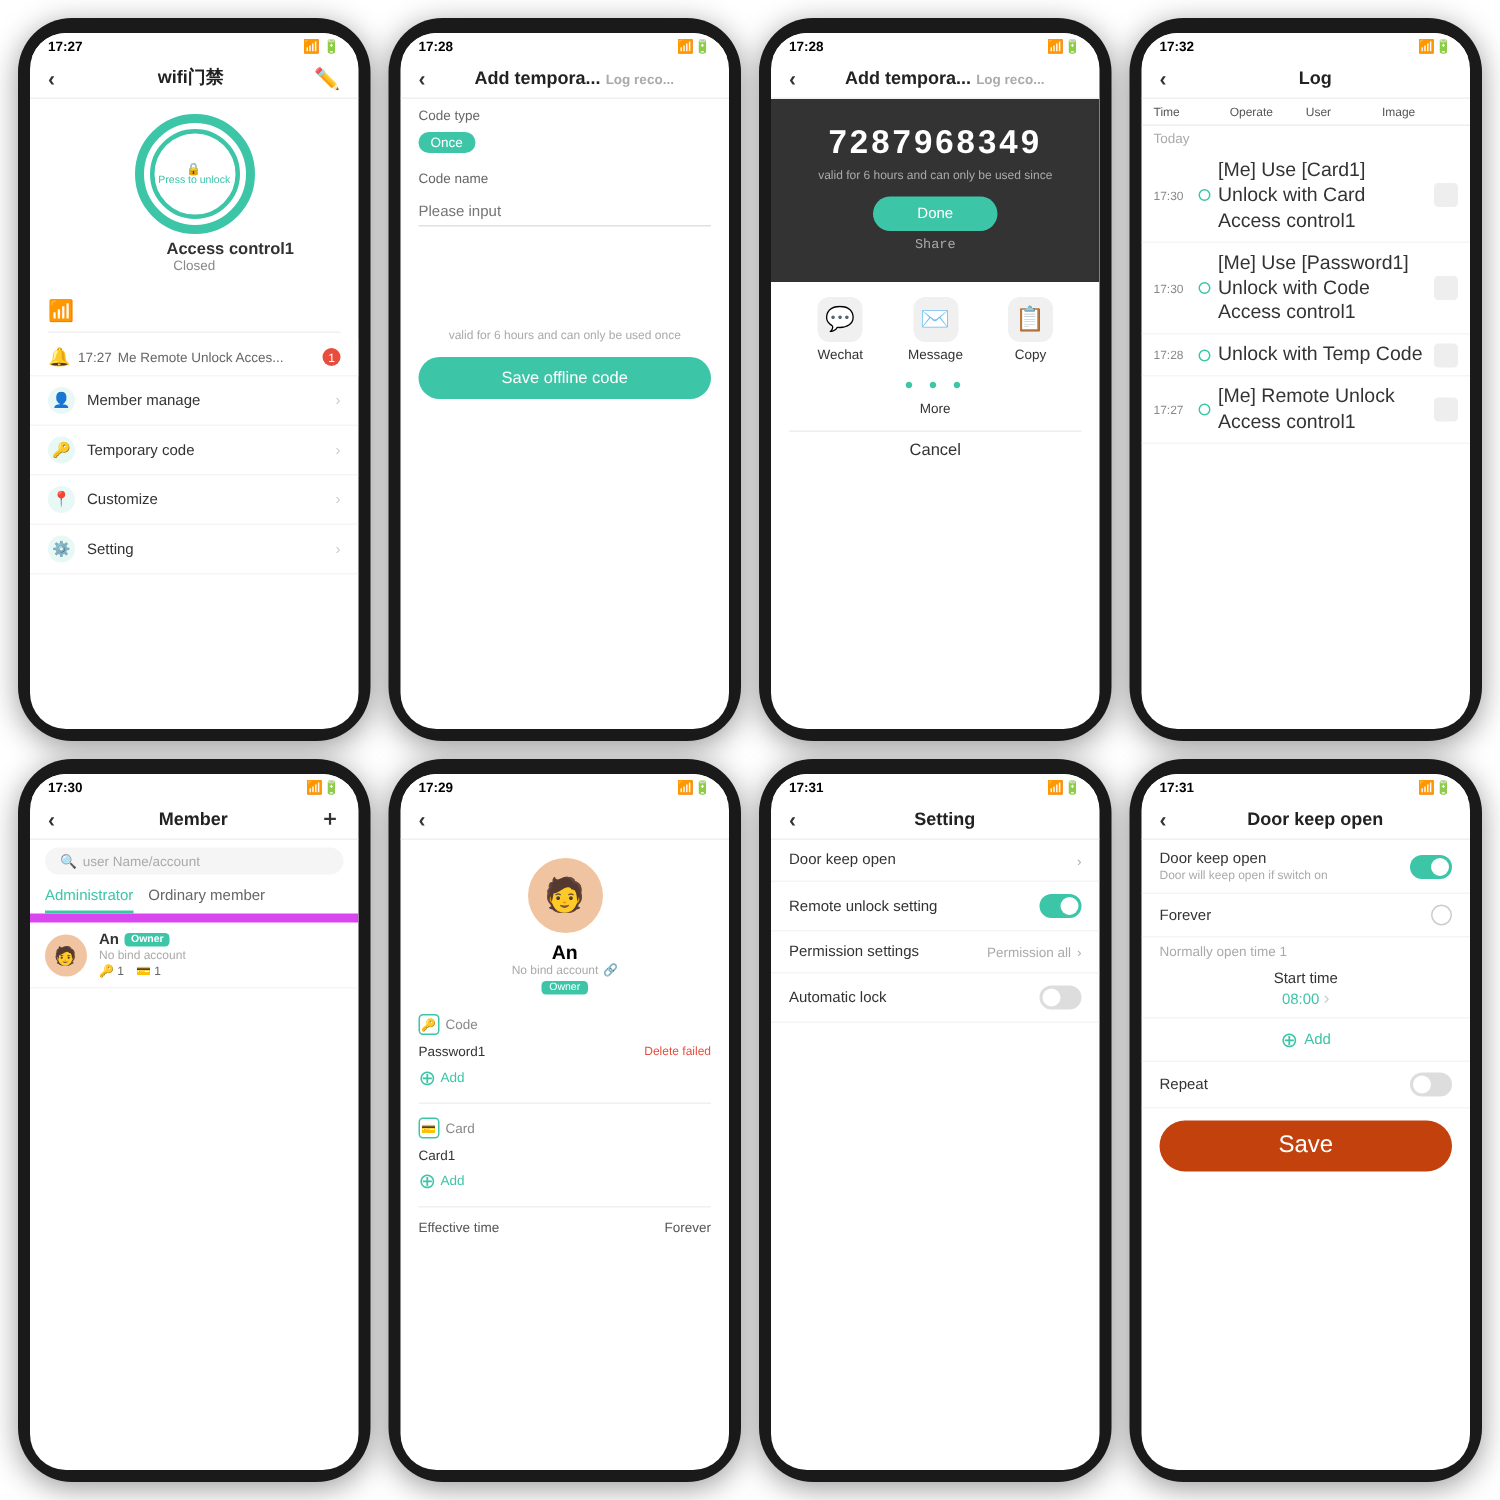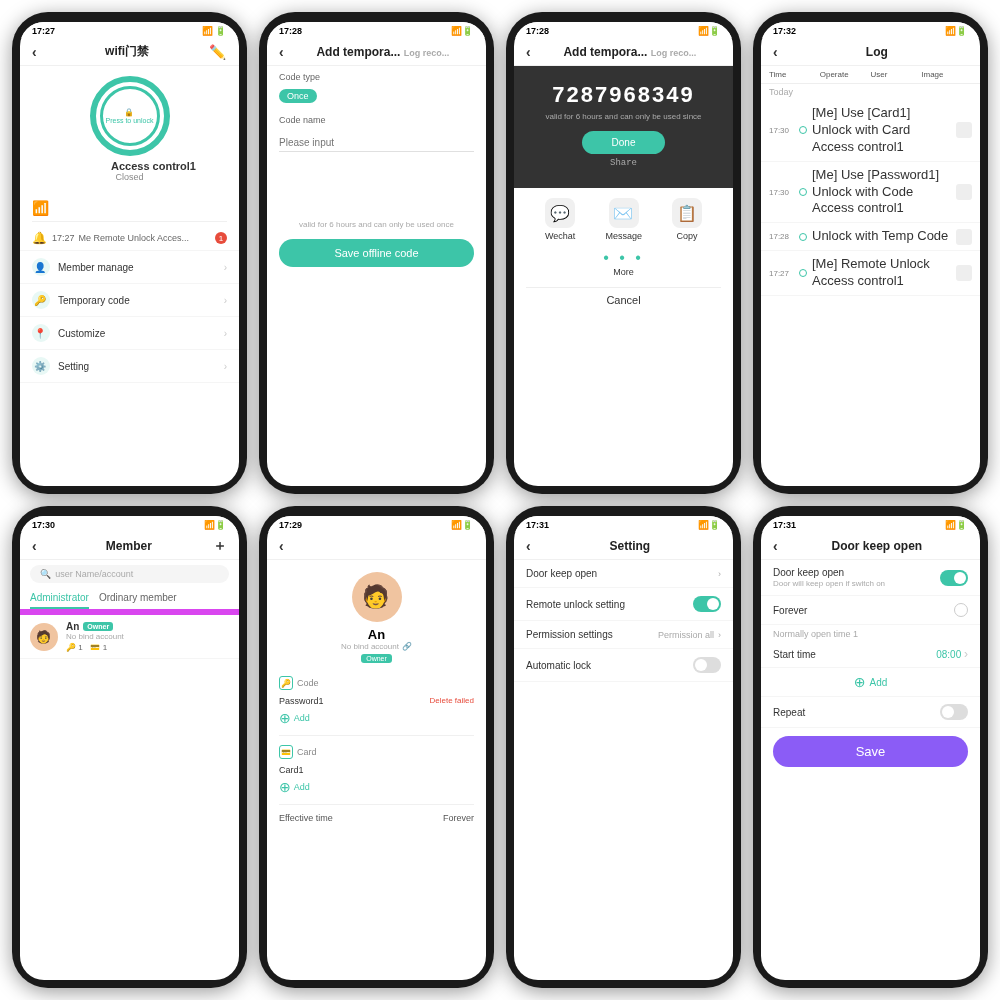--- a/index.html
+++ b/index.html
@@ -155,24 +155,24 @@
     .toggle::after { content: ''; position: absolute; width: 12px; height: 12px; background: #fff; border-radius: 50%; top: 2px; transition: 0.2s; }
     .toggle.on::after { right: 2px; }
     .toggle.off::after { left: 2px; }
 
     
     .p8 .setting-item { display: flex; align-items: center; justify-content: space-between; padding: 7px 12px; border-bottom: 1px solid #f5f5f5; font-size: 10px; color: #333; }
     .p8 .setting-sub { font-size: 8px; color: #aaa; margin-top: 1px; }
     .p8 .radio { width: 14px; height: 14px; border-radius: 50%; border: 1.5px solid #ccc; display: flex; align-items: center; justify-content: center; }
     .p8 .radio.selected { border-color: #3dc5a8; }
     .p8 .radio.selected::after { content: ''; width: 8px; height: 8px; border-radius: 50%; background: #3dc5a8; }
-    .p8 .time-row { display: flex; justify-content: space-between; align-items: center; padding: 6px 12px; border-bottom: 1px solid #f5f5f5; font-size: 10px; color: #333; }
+    .p8 .time-row { display: flex; justify-content: space-between; align-items: center; padding: 6px 12px; border-bottom: 1px solid #f5f5f5; font-size: 10px; color: #333; flex-direction: column; }
     .p8 .time-val { color: #3dc5a8; font-size: 10px; }
     .p8 .add-row { display: flex; justify-content: center; align-items: center; gap: 4px; color: #3dc5a8; font-size: 10px; padding: 6px; border-bottom: 1px solid #f5f5f5; }
-    .p8 .save-btn { background: #8b5cf6; color: #fff; border: none; border-radius: 20px; padding: 8px; width: calc(100% - 24px); margin: 8px 12px; font-size: 13px; cursor: pointer; }
+    .p8 .save-btn { background: #c2410c; color: #fff; border: none; border-radius: 20px; padding: 8px; width: calc(100% - 24px); margin: 8px 12px; font-size: 16px; cursor: pointer; }
     .p8 .section-label { font-size: 9px; color: #aaa; padding: 4px 12px 2px; }
   </style>
 </head>
 <body>
 
 <div class="grid">
 
   <div class="phone">
     <div class="phone-screen p1">
       <div class="status-bar">

